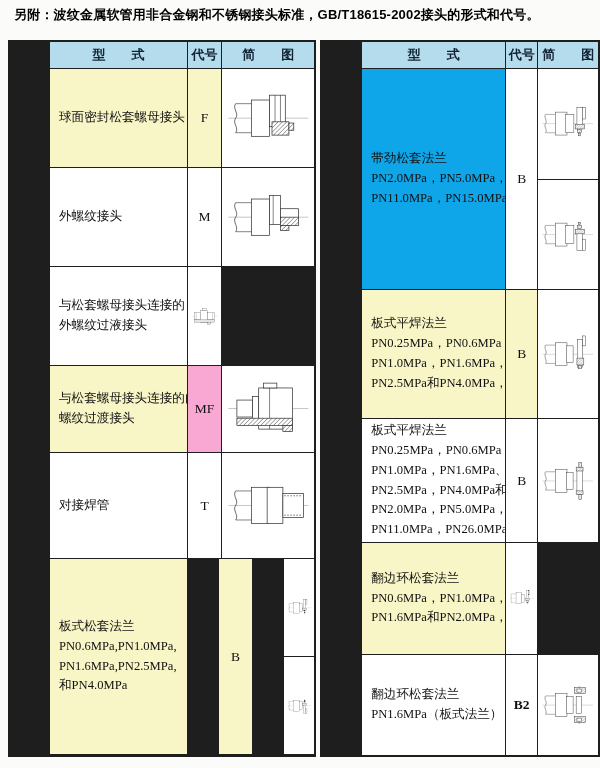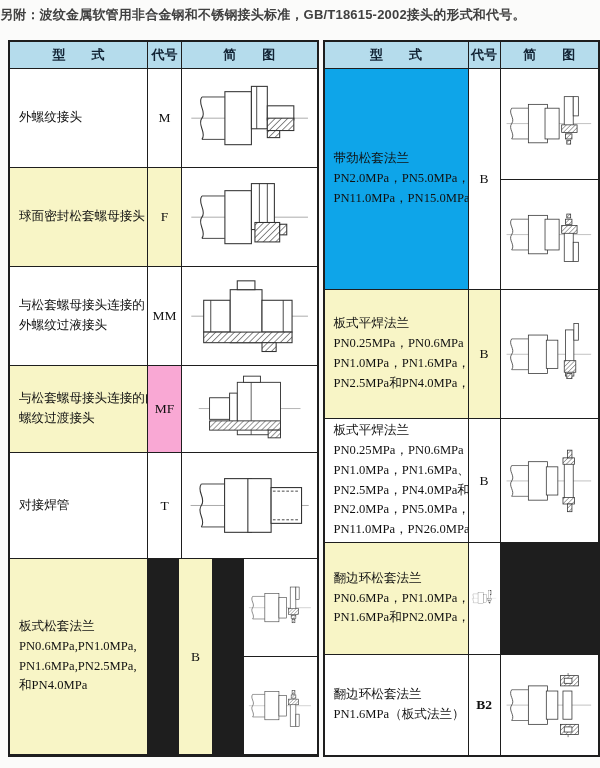--- a/index.html
+++ b/index.html
@@ -3,29 +3,29 @@
 <meta charset="utf-8">
 <style>
   html,body{margin:0;padding:0;}
   body{
     width:600px;height:768px;background:#fbfbfa;
     font-family:"Liberation Serif","DejaVu Serif",serif;
     color:#141414; overflow:hidden;
   }
   .page{position:relative;width:600px;height:768px;}
   .doc-title{
-    position:absolute;left:0;top:6px;width:586px;
+    position:absolute;left:14px;top:6px;width:586px;
     font-family:"Liberation Sans","DejaVu Sans",sans-serif;
-    font-weight:bold;font-size:13px;letter-spacing:.2px;color:#404040;
+    font-weight:bold;font-size:13px;letter-spacing:.2px;color:#000000;
     white-space:nowrap;
   }
   .tables{position:absolute;left:8px;top:40px;display:flex;gap:4px;}
   .tbl{
     background:#1e1e1e;border:2px solid #1e1e1e;
-    display:flex;flex-direction:column;gap:1px;
+    display:flex;flex-direction:column;gap:1px;padding-left:40px;
   }
   .trow{display:grid;gap:1px;background:#1e1e1e;}
   .cell{background:#ffffff;overflow:hidden;}
   .hcell{
     background:#b5dcec;display:flex;align-items:center;justify-content:center;
     font-size:13px;font-weight:bold;color:#123;
   }
   .type-cell{
     display:flex;flex-direction:column;justify-content:center;
     padding:3px 4px 3px 9px;font-size:12.6px;line-height:1.58;color:#111;
@@ -46,20 +46,46 @@
 <div class="page">
   <div class="doc-title">另附：波纹金属软管用非合金钢和不锈钢接头标准，GB/T18615-2002接头的形式和代号。</div>
   <div class="tables">
     <div class="tbl" id="tbl-left">
         <div class="trow" style="grid-template-columns: 137px 33px 1fr; height: 26px;">
           <div class="cell hcell">型　　式</div>
           <div class="cell hcell">代号</div>
           <div class="cell hcell">简　　图</div>
         </div>
         <div class="trow" style="grid-template-columns: 137px 33px 1fr; height: 98px;">
+          <div class="cell type-cell" style="background: rgb(248, 245, 198);">
+            <div class="type-line">球面密封松套螺母接头</div>
+          </div>
+          <div class="cell code-cell" style="background: rgb(248, 245, 198);">F</div>
+          <div class="cell diagram-cell">
+            <svg class="diag" viewBox="0 0 140 100" preserveAspectRatio="xMidYMid meet">
+              <defs>
+                <pattern id="h1" width="5" height="5" patternUnits="userSpaceOnUse" patternTransform="rotate(45)">
+                  <rect width="5" height="5" fill="#fff"></rect>
+                  <line x1="0" y1="0" x2="0" y2="5" stroke="#555" stroke-width="1.6"></line>
+                </pattern>
+              </defs>
+              <line x1="4" y1="50" x2="136" y2="50" stroke="#888" stroke-width="0.8"></line>
+              <path d="M 16,26 c -6,8 6,16 0,24 c -6,8 6,16 0,24" fill="none" stroke="#333333" stroke-width="1.2"></path>
+              <line x1="16" y1="26" x2="42" y2="26" stroke="#333333" stroke-width="1"></line>
+              <line x1="16" y1="74" x2="42" y2="74" stroke="#333333" stroke-width="1"></line>
+              <rect x="42" y="20" width="30" height="60" fill="#fff" stroke="#333333" stroke-width="1.2"></rect>
+              <rect x="72" y="12" width="26" height="52" fill="#fff" stroke="#333333" stroke-width="1.2"></rect>
+              <line x1="81" y1="12" x2="81" y2="64" stroke="#333333" stroke-width="1"></line>
+              <line x1="90" y1="12" x2="90" y2="64" stroke="#333333" stroke-width="1"></line>
+              <rect x="76" y="56" width="28" height="22" fill="url(#h1)" stroke="#333333" stroke-width="1.2"></rect>
+              <rect x="104" y="58" width="8" height="12" fill="url(#h1)" stroke="#333333" stroke-width="1.2"></rect>
+            </svg>
+          </div>
+        </div>
+        <div class="trow" style="grid-template-columns: 137px 33px 1fr; height: 98px;">
           <div class="cell type-cell" style="background: rgb(255, 255, 255);">
             <div class="type-line">外螺纹接头</div>
           </div>
           <div class="cell code-cell" style="background: rgb(255, 255, 255);">M</div>
           <div class="cell diagram-cell">
             <svg class="diag" viewBox="0 0 140 100" preserveAspectRatio="xMidYMid meet">
               <defs>
                 <pattern id="h0" width="5" height="5" patternUnits="userSpaceOnUse" patternTransform="rotate(45)">
                   <rect width="5" height="5" fill="#fff"></rect>
                   <line x1="0" y1="0" x2="0" y2="5" stroke="#555" stroke-width="1.6"></line>
@@ -72,51 +98,24 @@
               <rect x="42" y="20" width="30" height="60" fill="#fff" stroke="#333333" stroke-width="1.2"></rect>
               <rect x="72" y="14" width="18" height="48" fill="#fff" stroke="#333333" stroke-width="1.2"></rect>
               <line x1="78" y1="14" x2="78" y2="62" stroke="#333333" stroke-width="1"></line>
               <rect x="90" y="36" width="30" height="16" fill="#fff" stroke="#333333" stroke-width="1.2"></rect>
               <rect x="90" y="50" width="30" height="14" fill="url(#h0)" stroke="#333333" stroke-width="1.2"></rect>
               <rect x="90" y="64" width="14" height="8" fill="url(#h0)" stroke="#333333" stroke-width="1.2"></rect>
             </svg>
           </div>
         </div>
         <div class="trow" style="grid-template-columns: 137px 33px 1fr; height: 98px;">
-          <div class="cell type-cell" style="background: rgb(248, 245, 198);">
-            <div class="type-line">球面密封松套螺母接头</div>
-          </div>
-          <div class="cell code-cell" style="background: rgb(248, 245, 198);">F</div>
-          <div class="cell diagram-cell">
-            <svg class="diag" viewBox="0 0 140 100" preserveAspectRatio="xMidYMid meet">
-              <defs>
-                <pattern id="h1" width="5" height="5" patternUnits="userSpaceOnUse" patternTransform="rotate(45)">
-                  <rect width="5" height="5" fill="#fff"></rect>
-                  <line x1="0" y1="0" x2="0" y2="5" stroke="#555" stroke-width="1.6"></line>
-                </pattern>
-              </defs>
-              <line x1="4" y1="50" x2="136" y2="50" stroke="#888" stroke-width="0.8"></line>
-              <path d="M 16,26 c -6,8 6,16 0,24 c -6,8 6,16 0,24" fill="none" stroke="#333333" stroke-width="1.2"></path>
-              <line x1="16" y1="26" x2="42" y2="26" stroke="#333333" stroke-width="1"></line>
-              <line x1="16" y1="74" x2="42" y2="74" stroke="#333333" stroke-width="1"></line>
-              <rect x="42" y="20" width="30" height="60" fill="#fff" stroke="#333333" stroke-width="1.2"></rect>
-              <rect x="72" y="12" width="26" height="52" fill="#fff" stroke="#333333" stroke-width="1.2"></rect>
-              <line x1="81" y1="12" x2="81" y2="64" stroke="#333333" stroke-width="1"></line>
-              <line x1="90" y1="12" x2="90" y2="64" stroke="#333333" stroke-width="1"></line>
-              <rect x="76" y="56" width="28" height="22" fill="url(#h1)" stroke="#333333" stroke-width="1.2"></rect>
-              <rect x="104" y="58" width="8" height="12" fill="url(#h1)" stroke="#333333" stroke-width="1.2"></rect>
-            </svg>
-          </div>
-        </div>
-        <div class="trow" style="grid-template-columns: 137px 33px 1fr; height: 98px;">
           <div class="cell type-cell" style="background: rgb(255, 255, 255);">
             <div class="type-line">与松套螺母接头连接的</div>
             <div class="type-line">外螺纹过液接头</div>
           </div>
-          <div class="cell code-cell" style="background: rgb(255, 255, 255);">MM</div>
           <div class="cell diagram-cell">
             <svg class="diag" viewBox="0 0 140 100" preserveAspectRatio="xMidYMid meet">
               <defs>
                 <pattern id="h2" width="5" height="5" patternUnits="userSpaceOnUse" patternTransform="rotate(45)">
                   <rect width="5" height="5" fill="#fff"></rect>
                   <line x1="0" y1="0" x2="0" y2="5" stroke="#555" stroke-width="1.6"></line>
                 </pattern>
               </defs>
               <line x1="4" y1="50" x2="136" y2="50" stroke="#888" stroke-width="0.8"></line>
               <rect x="18" y="32" width="30" height="36" fill="#fff" stroke="#333333" stroke-width="1.2"></rect>

